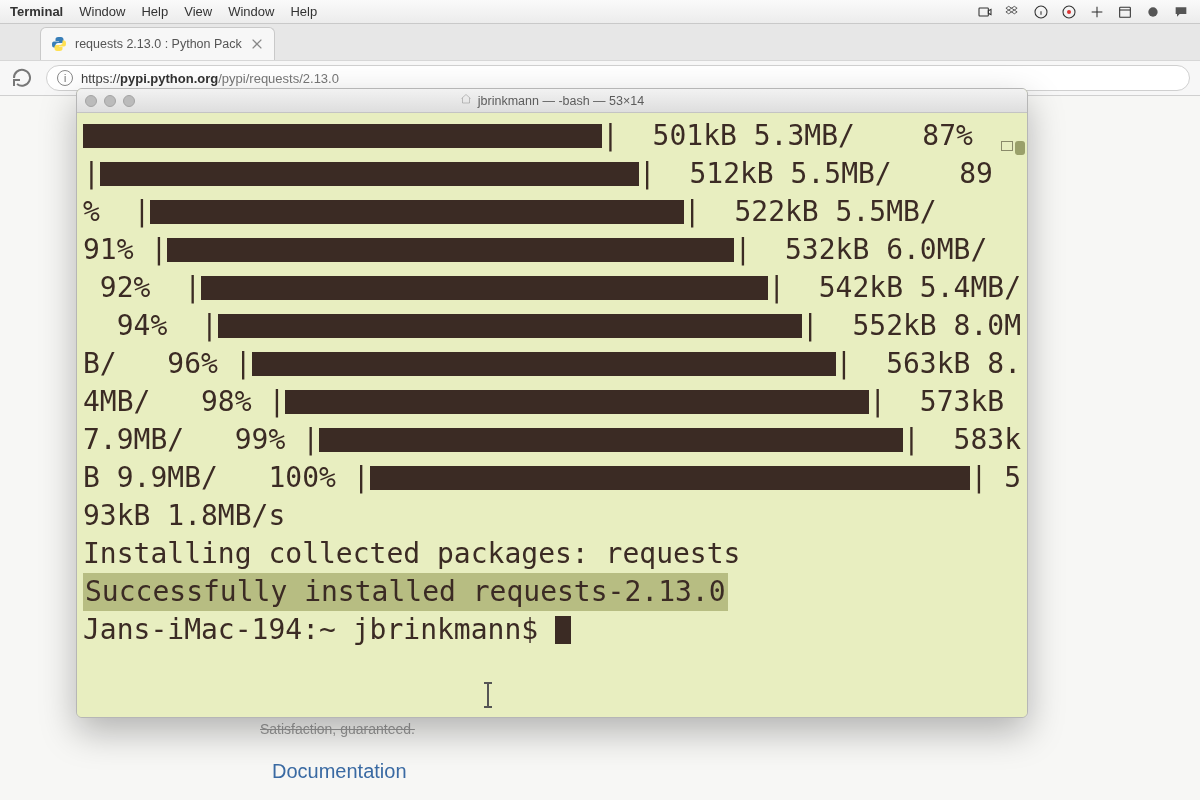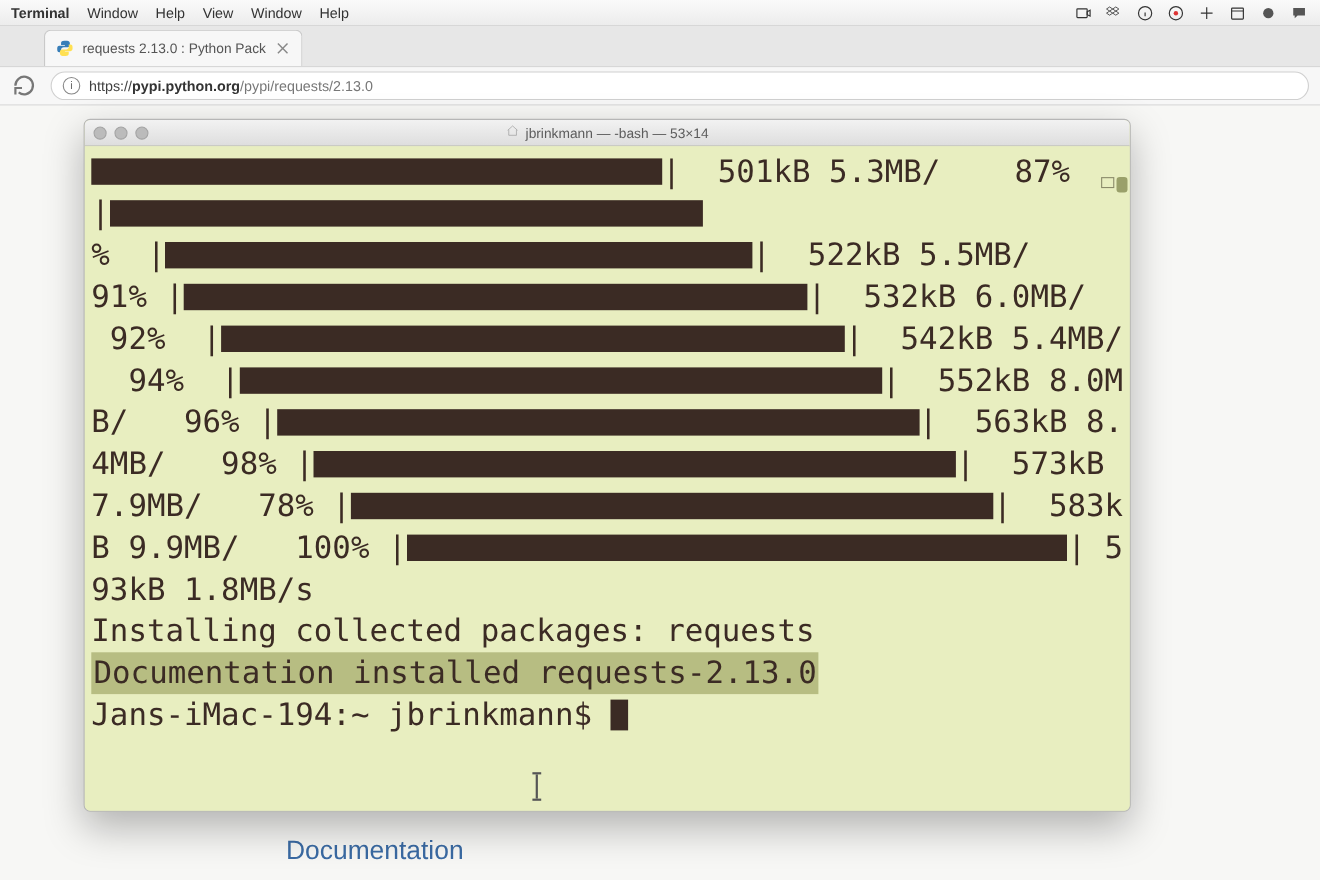--- a/index.html
+++ b/index.html
@@ -21,24 +21,24 @@
   .browser-toolbar { height:36px; background:#f7f7f7; border-top:1px solid #d7d7d7; border-bottom:1px solid #d0d0d0; display:flex; align-items:center; padding:0 10px; gap:12px; }
   .reload-btn { width:24px; height:24px; display:flex; align-items:center; justify-content:center; color:#777; }
   .addrbar { flex:1; height:26px; background:#fff; border:1px solid #d0d0d0; border-radius:13px; display:flex; align-items:center; padding:0 10px; font-size:13px; color:#444; gap:8px; }
   .addrbar .info-icon { width:16px; height:16px; border:1px solid #888; border-radius:50%; display:flex; align-items:center; justify-content:center; font-size:10px; color:#666; }
   .addrbar .url-host { font-weight:600; color:#333; }
   .addrbar .url-path { color:#777; }
 
   
   .page-bg { position:absolute; left:0; right:0; top:96px; bottom:0; background:#f7f7f5; }
   .page-bg .doc-line { position:absolute; left:260px; color:#999; font-size:14px; }
-  .page-bg .doc-link { position:absolute; left:260px; color:#3a6aa3; font-size:24px; }
+  .page-bg .doc-link { position:absolute; left:272px; color:#3a6aa3; font-size:20px; }
 
   
-  .term-window { position:absolute; left:76px; top:108px; width:952px; height:630px; border:1px solid #b6b6b6; border-radius:6px; box-shadow:0 14px 36px rgba(0,0,0,.28); overflow:hidden; background:#e8eec0; }
+  .term-window { position:absolute; left:76px; top:88px; width:952px; height:630px; border:1px solid #b6b6b6; border-radius:6px; box-shadow:0 14px 36px rgba(0,0,0,.28); overflow:hidden; background:#e8eec0; }
   .term-titlebar { height:24px; background:linear-gradient(#f2f2f2,#dedede); border-bottom:1px solid #c4c4c4; display:flex; align-items:center; padding:0 8px; position:relative; }
   .traffic { display:flex; gap:7px; }
   .traffic span { width:12px; height:12px; border-radius:50%; background:#bbb; border:1px solid #a4a4a4; }
   .term-titlebar .title { position:absolute; left:0; right:0; text-align:center; font-size:12.5px; color:#5c5c5c; display:flex; align-items:center; justify-content:center; gap:6px; }
   .term-titlebar .home-icon svg { width:12px; height:12px; stroke:#888; }
 
   .term-body { position:absolute; top:24px; left:0; right:0; bottom:0; background:#e8eec0; font-family: "Menlo","Consolas",monospace; font-size:28px; line-height:1.35; color:#3b2b24; padding:4px 6px 6px 6px; letter-spacing:0px; }
   .term-body .row { white-space:pre; height:38px; display:flex; align-items:center; }
   .term-body .bar { display:inline-block; height:24px; background:#3b2b24; vertical-align:middle; }
   .term-body .success { background:#b7bd82; display:inline-block; padding:0 2px; }
@@ -161,31 +161,31 @@
       <span>jbrinkmann — -bash — 53×14</span>
     </div>
   </div>
 
   <div class="term-body">
     <div class="term-decoration"></div>
     <div class="term-scroll"></div>
 
     <div id="rows">
         <div class="row"><span></span><span></span><span class="bar" style="width: 519px;"></span><span>|  501kB 5.3MB/    87%</span></div>
-        <div class="row"><span></span><span>|</span><span class="bar" style="width: 539px;"></span></div>
+        <div class="row"><span></span><span>|</span><span class="bar" style="width: 539px;"></span><span>|  512kB 5.5MB/    89</span></div>
         <div class="row"><span>%  </span><span>|</span><span class="bar" style="width: 557px;"></span><span>|  522kB 5.5MB/     </span></div>
         <div class="row"><span>91% </span><span>|</span><span class="bar" style="width: 577px;"></span><span>|  532kB 6.0MB/  </span></div>
         <div class="row"><span> 92% </span><span> |</span><span class="bar" style="width: 595px;"></span><span>|  542kB 5.4MB/</span></div>
         <div class="row"><span>  94% </span><span> |</span><span class="bar" style="width: 614px;"></span><span>|  552kB 8.0M</span></div>
         <div class="row"><span>B/   96% </span><span>|</span><span class="bar" style="width: 618px;"></span><span>|  563kB 8.</span></div>
         <div class="row"><span>4MB/   98% </span><span>|</span><span class="bar" style="width: 639px;"></span><span>|  573kB </span></div>
-        <div class="row"><span>7.9MB/   78% </span><span>|</span><span class="bar" style="width: 659px;"></span><span>|  583k</span></div>
+        <div class="row"><span>7.9MB/   99% </span><span>|</span><span class="bar" style="width: 659px;"></span><span>|  583k</span></div>
         <div class="row"><span>B 9.9MB/   100% </span><span>|</span><span class="bar" style="width: 618px;"></span><span>| 5</span></div>
       </div>
 
     <div class="row"><span>93kB 1.8MB/s </span></div>
     <div class="row"><span>Installing collected packages: requests</span></div>
-    <div class="row"><span class="success">Documentation installed requests-2.13.0</span></div>
+    <div class="row"><span class="success">Successfully installed requests-2.13.0</span></div>
     <div class="row"><span>Jans-iMac-194:~ jbrinkmann$ </span><span class="cursor"></span></div>
   </div>
 
   <span class="ibeam" style="left:410px; top:595px;"></span>
 </div>
 
 </body></html>

